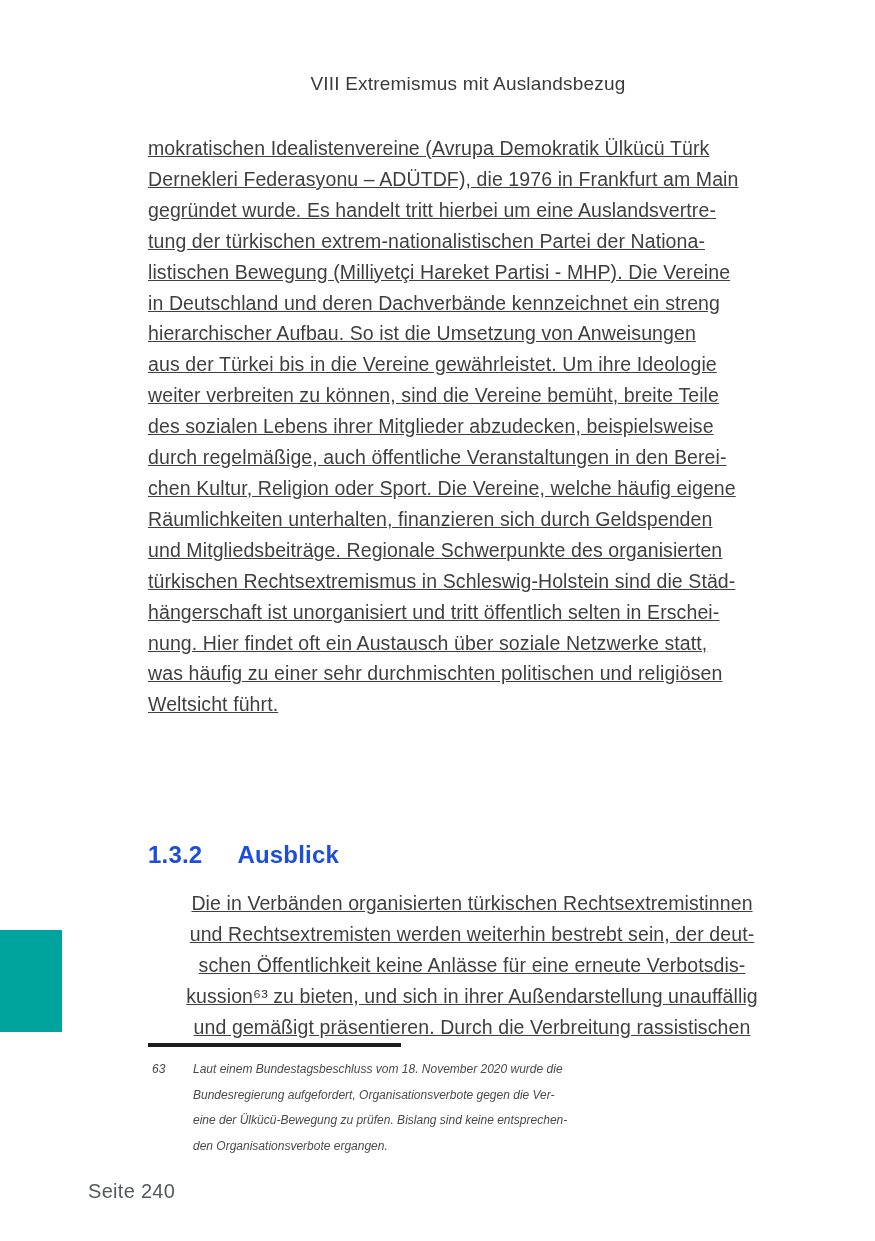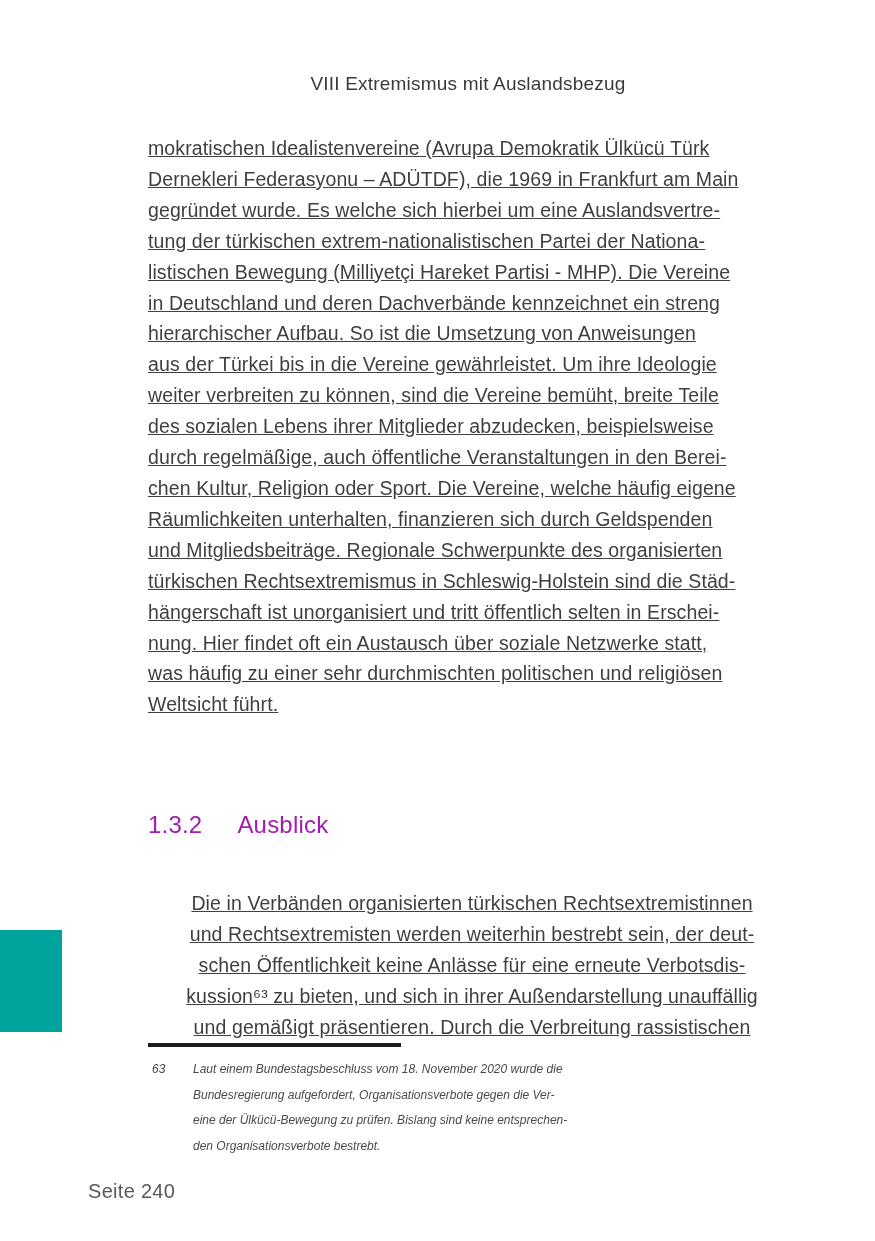--- a/index.html
+++ b/index.html
@@ -34,26 +34,26 @@
     font-size: 19.5px;
     line-height: 30.9px;
     color: #3f3f3f;
     letter-spacing: 0.1px;
   }
   .para1 { top: 96px; }
   .para2 { top: 851px; text-align: center; }
   .body-text .line { white-space: nowrap; text-decoration: underline; }
   .section-heading {
     position: absolute;
-    top: 774px;
+    top: 804px;
     left: 148px;
     margin: 0;
     font-size: 24px;
-    font-weight: 400;
-    color: #a21caf;
+    font-weight: 700;
+    color: #1d4ed8;
     letter-spacing: 0.2px;
   }
   .section-heading .sec-num { display: inline-block; margin-right: 35px; }
   .side-tab {
     position: absolute;
     left: 0;
     top: 893px;
     width: 62px;
     height: 102px;
     background: #00a49d;
@@ -102,22 +102,22 @@
 </style>
 </head>
 <body>
 
 <div class="page">
 
   <div class="running-header">VIII Extremismus mit Auslandsbezug</div>
 
   <div class="body-text para1">
       <div class="line">mokratischen Idealistenvereine (Avrupa Demokratik Ülkücü Türk</div>
-      <div class="line">Dernekleri Federasyonu – ADÜTDF), die 1969 in Frankfurt am Main</div>
-      <div class="line">gegründet wurde. Es welche sich hierbei um eine Auslandsvertre-</div>
+      <div class="line">Dernekleri Federasyonu – ADÜTDF), die 1976 in Frankfurt am Main</div>
+      <div class="line">gegründet wurde. Es handelt tritt hierbei um eine Auslandsvertre-</div>
       <div class="line">tung der türkischen extrem-nationalistischen Partei der Nationa-</div>
       <div class="line">listischen Bewegung (Milliyetçi Hareket Partisi - MHP). Die Vereine</div>
       <div class="line">in Deutschland und deren Dachverbände kennzeichnet ein streng</div>
       <div class="line">hierarchischer Aufbau. So ist die Umsetzung von Anweisungen</div>
       <div class="line">aus der Türkei bis in die Vereine gewährleistet. Um ihre Ideologie</div>
       <div class="line">weiter verbreiten zu können, sind die Vereine bemüht, breite Teile</div>
       <div class="line">des sozialen Lebens ihrer Mitglieder abzudecken, beispielsweise</div>
       <div class="line">durch regelmäßige, auch öffentliche Veranstaltungen in den Berei-</div>
       <div class="line">chen Kultur, Religion oder Sport. Die Vereine, welche häufig eigene</div>
       <div class="line">Räumlichkeiten unterhalten, finanzieren sich durch Geldspenden</div>
@@ -144,21 +144,21 @@
   <div class="side-tab"></div>
 
   <div class="footnote-rule"></div>
 
   <div class="footnote">
     <div class="fn-num">63</div>
     <div class="fn-text">
         <div class="line">Laut einem Bundestagsbeschluss vom 18. November 2020 wurde die</div>
         <div class="line">Bundesregierung aufgefordert, Organisationsverbote gegen die Ver-</div>
         <div class="line">eine der Ülkücü-Bewegung zu prüfen. Bislang sind keine entsprechen-</div>
-        <div class="line">den Organisationsverbote bestrebt.</div>
+        <div class="line">den Organisationsverbote ergangen.</div>
       </div>
   </div>
 
   <div class="page-footer">Seite 240</div>
 
   <div class="bottom-bar"></div>
 
 </div>
 
 </body></html>

